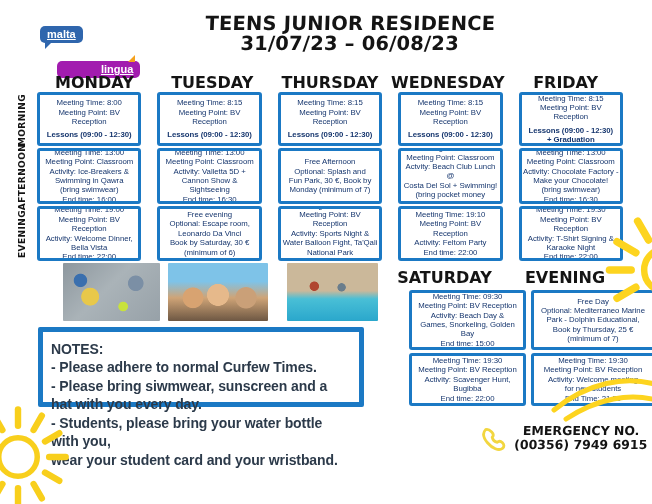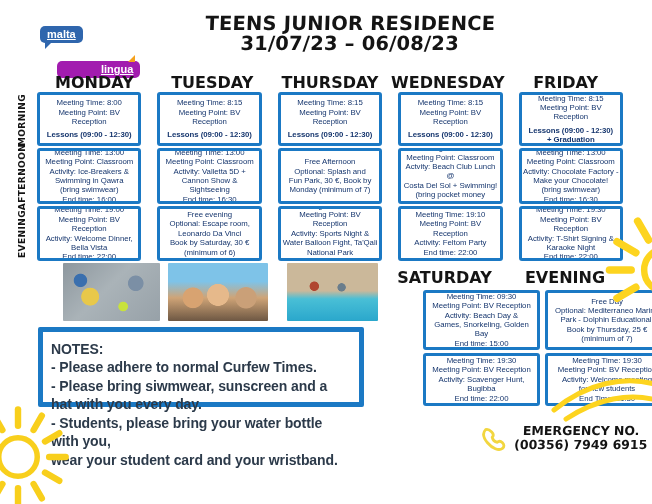--- a/index.html
+++ b/index.html
@@ -55,21 +55,21 @@
         radial-gradient(circle at 78% 60%, #caa078 0 12%, rgba(0,0,0,0) 13%),
         linear-gradient(180deg,#7ec3e8 0 32%,#cfa477 60%,#6d5743 100%); }
   .p3 { left:287px; width:91px;
       background:
         radial-gradient(circle at 30% 40%, #b0452f 0 6%, rgba(0,0,0,0) 7%),
         radial-gradient(circle at 60% 42%, #6a7d8c 0 6%, rgba(0,0,0,0) 7%),
         linear-gradient(180deg,#cbb89a 0 48%,#49bfd6 62%,#2aa7cc 100%); }
   
   .wkheads { position:absolute; left:386px; top:268px; width:246px;
       display:grid; grid-template-columns:117px 124px; }
-  .wkgrid { position:absolute; left:396px; top:290px; width:228px;
+  .wkgrid { position:absolute; left:382px; top:290px; width:228px;
       display:grid; grid-template-columns:117px 124px;
       grid-template-rows:60px 53px; gap:3px 5px;padding-left:27px; }
   
   .notes { position:absolute; left:38px; top:327px; width:326px; height:80px;
       border:5px solid #1b79c4; border-radius:2px; background:#fff;
       box-sizing:border-box; padding:8px 8px; color:#2c3a4a;
       font-size:14px; line-height:1.32; font-weight:bold; letter-spacing:-0.1px; }
   
   .emergency { position:absolute; left:510px; top:424px; width:142px; text-align:center;
       font-family:"DejaVu Sans", sans-serif; font-weight:800; font-size:12.5px;

